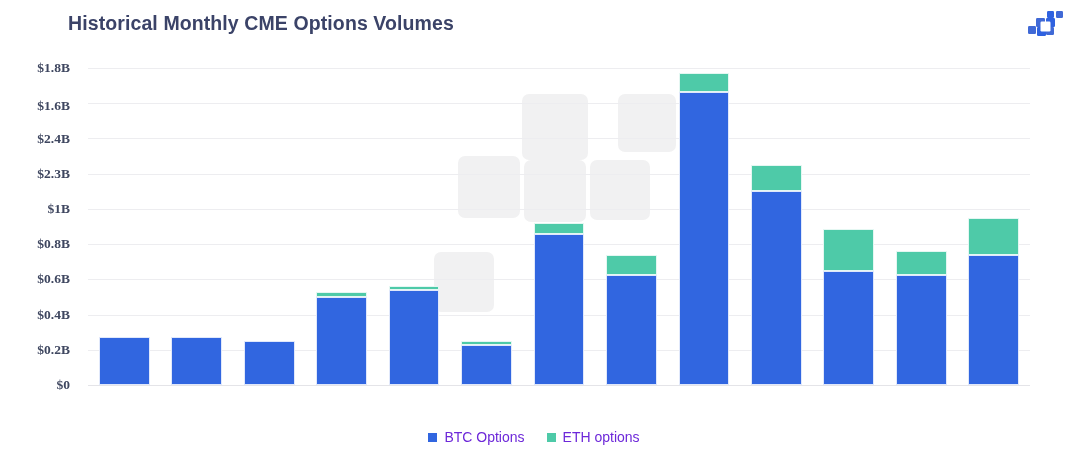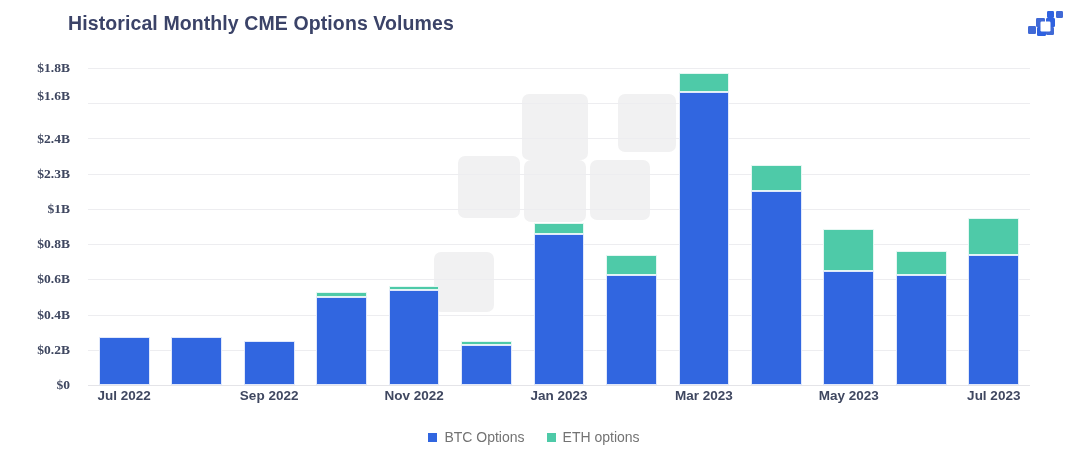--- a/index.html
+++ b/index.html
@@ -177,21 +177,21 @@
     align-items: center;
     gap: 7px;
   }
   .legend-swatch {
     width: 9px;
     height: 9px;
     display: inline-block;
   }
   .legend-label {
     font-size: 14px;
-    color: #737373;
+    color: #6d28d9;
     font-weight: 500;
     white-space: nowrap;
   }
 </style>
 </head>
 <body>
 
 <div id="app">
 
   <div class="chart-title">Historical Monthly CME Options Volumes</div>
@@ -223,21 +223,21 @@
     <div class="ytick-holder">
       <div class="yaxis-title">Volume</div>
       <div class="ytick-label" style="top:385px">$0</div>
       <div class="ytick-label" style="top:349.8px">$0.2B</div>
       <div class="ytick-label" style="top:314.6px">$0.4B</div>
       <div class="ytick-label" style="top:279.4px">$0.6B</div>
       <div class="ytick-label" style="top:244.2px">$0.8B</div>
       <div class="ytick-label" style="top:209px">$1B</div>
       <div class="ytick-label" style="top:173.8px">$2.3B</div>
       <div class="ytick-label" style="top:138.6px">$2.4B</div>
-      <div class="ytick-label" style="top:96px">$1.6B</div>
+      <div class="ytick-label" style="top:106px">$1.6B</div>
       <div class="ytick-label" style="top:68.2px">$1.8B</div>
     </div>
 
     <div class="plot-area" id="gridlines">
         <div class="gridline zero" style="top: 317px;"></div>
         <div class="gridline" style="top: 281.778px;"></div>
         <div class="gridline" style="top: 246.556px;"></div>
         <div class="gridline" style="top: 211.333px;"></div>
         <div class="gridline" style="top: 176.111px;"></div>
         <div class="gridline" style="top: 140.889px;"></div>
@@ -292,29 +292,20 @@
         <div class="bar-col" title="Jun 2023" style="left: 807.946px; width: 50.7231px;">
           <div class="seg btc" style="background: rgb(49, 102, 224); height: 110.069px; bottom: 0px;"></div>
           <div class="seg eth" style="background: rgb(78, 202, 168); height: 23.775px; bottom: 110.069px;"></div>
         </div>
         <div class="bar-col" title="Jul 2023" style="left: 880.408px; width: 50.7231px;">
           <div class="seg btc" style="background: rgb(49, 102, 224); height: 130.322px; bottom: 0px;"></div>
           <div class="seg eth" style="background: rgb(78, 202, 168); height: 36.9833px; bottom: 130.322px;"></div>
         </div>
       </div>
 
-    <div class="xlabels" id="xlabels">
-        <div class="xlabel" style="left: 36.2308px;">Jul 2022</div>
-        <div class="xlabel" style="left: 181.154px;">Sep 2022</div>
-        <div class="xlabel" style="left: 326.077px;">Nov 2022</div>
-        <div class="xlabel" style="left: 471px;">Jan 2023</div>
-        <div class="xlabel" style="left: 615.923px;">Mar 2023</div>
-        <div class="xlabel" style="left: 760.846px;">May 2023</div>
-        <div class="xlabel" style="left: 905.769px;">Jul 2023</div>
-      </div>
   </div>
 
   <div class="legend" id="legend">
       <div class="legend-item">
         <span class="legend-swatch" style="background: rgb(49, 102, 224);"></span>
         <span class="legend-label">BTC Options</span>
       </div>
       <div class="legend-item">
         <span class="legend-swatch" style="background: rgb(78, 202, 168);"></span>
         <span class="legend-label">ETH options</span>

